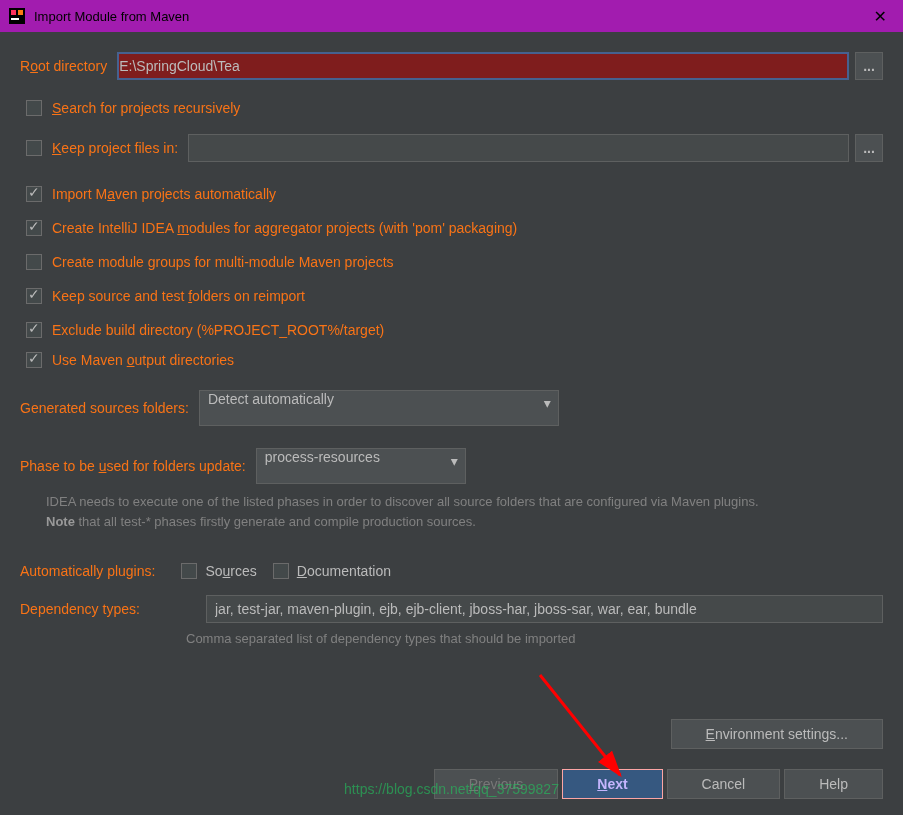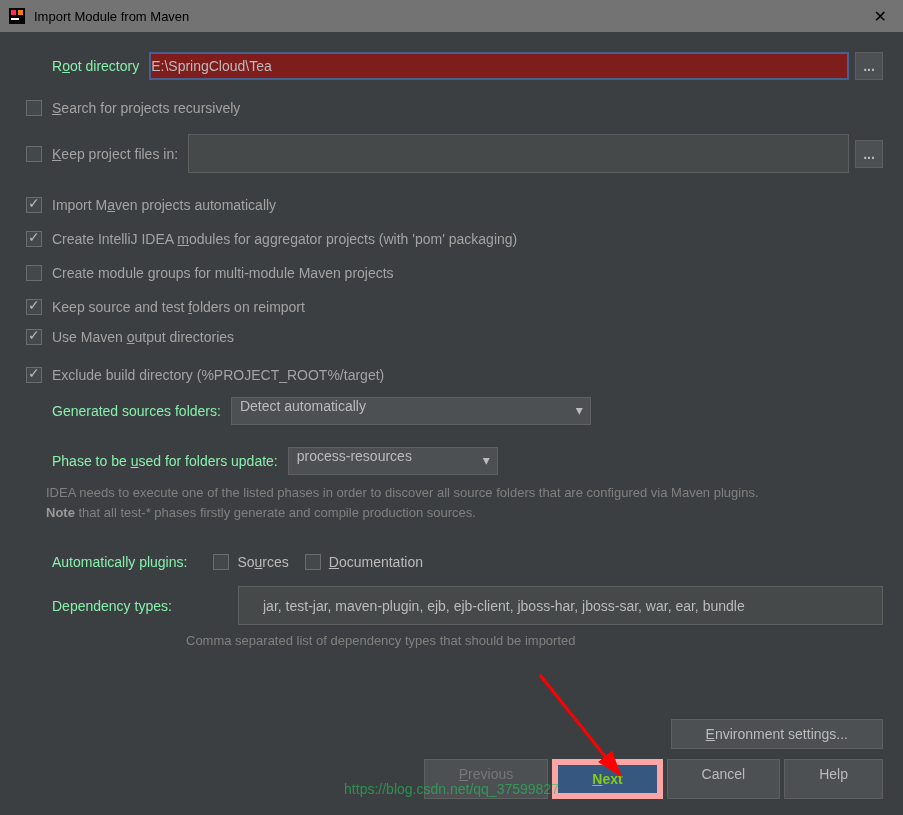--- a/index.html
+++ b/index.html
@@ -7,21 +7,21 @@
   background: #3c3f41;
   font-family: "Segoe UI", Arial, sans-serif;
   font-size: 14px;
   color: #bbbbbb;
   width: 903px;
   height: 815px;
   overflow: hidden;
   position: relative;
 }
 .titlebar {
-  background: #737373;
+  background: #a21caf;
   color: #000;
   height: 32px;
   display: flex;
   align-items: center;
   padding: 0 8px;
   font-size: 13px;
 }
 .titlebar .app-icon {
   width: 18px; height: 18px;
   margin-right: 8px;
@@ -35,32 +35,31 @@
 }
 .content {
   padding: 20px 20px 0 20px;
 }
 .row {
   display: flex;
   align-items: center;
   margin-bottom: 12px;
 }
 .label {
-  color: #86efac;
+  color: #f97316;
   margin-right: 10px;
-  margin-left: 32px;
 }
 .underline { text-decoration: underline; }
 input[type="text"] {
   flex: 1;
   background: #45494a;
   border: 1px solid #5e6060;
   color: #bbbbbb;
-  padding: 4px 24px;
-  height: 39px;
+  padding: 4px 8px;
+  height: 28px;
   font-size: 14px;
 }
 .root-input-wrap {
   flex: 1;
   height: 28px;
   background: #7f1d1d;
   border: 2px solid #466190;
   display: flex;
   align-items: center;
 }
@@ -89,31 +88,31 @@
   position: relative;
   flex-shrink: 0;
 }
 .cb.checked::after {
   content: "✓";
   position: absolute;
   top: -3px; left: 1px;
   color: #bbbbbb;
   font-size: 14px;
 }
-.cb-label { color: #a3a3a3; }
+.cb-label { color: #f97316; }
 .section-row {
   display: flex;
   align-items: center;
   margin-bottom: 14px;
 }
 select, .select {
   background: #4c5052;
   border: 1px solid #5e6060;
   color: #bbbbbb;
-  height: 28px;
+  height: 36px;
   padding: 0 24px 0 8px;
   font-size: 14px;
   appearance: none;
   position: relative;
 }
 .select-wrap {
   position: relative;
   display: inline-block;
 }
 .select-wrap::after {
@@ -164,22 +163,22 @@
   color: #bbbbbb;
   padding: 6px 34px;
   min-width: 84px;
   text-align: center;
   cursor: pointer;
   font-size: 14px;
 }
 .btn.disabled { color: #777; cursor: default; }
 .btn.primary {
   background: #365880;
-  border: 6px solid #fca5a5;
-  color: #84cc16;
+  border: 1px solid #fca5a5;
+  color: #c4b5fd;
   font-weight: bold;
 }
 .env-row {
   position: absolute;
   bottom: 66px;
   right: 20px;
 }
 .watermark {
   position: absolute;
   bottom: 18px;
@@ -248,28 +247,28 @@
   <div class="checkbox-row tight">
     <div class="cb"></div>
     <span class="cb-label">Create module <span class="underline">g</span>roups for multi-module Maven projects</span>
   </div>
 
   <div class="checkbox-row tight">
     <div class="cb checked"></div>
     <span class="cb-label">Keep source and test <span class="underline">f</span>olders on reimport</span>
   </div>
 
+  <div class="checkbox-row tight">
+    <div class="cb checked"></div>
+    <span class="cb-label">Exclude build directory (%PROJECT_ROOT%/target)</span>
+  </div>
+
   <div class="checkbox-row" style="margin-bottom:22px;">
     <div class="cb checked"></div>
     <span class="cb-label">Use Maven <span class="underline">o</span>utput directories</span>
-  </div>
-
-  <div class="checkbox-row tight">
-    <div class="cb checked"></div>
-    <span class="cb-label">Exclude build directory (%PROJECT_ROOT%/target)</span>
   </div>
 
   <div class="section-row">
     <span class="label">Generated sources folders:</span>
     <div class="select-wrap">
       <div class="select" style="width:360px;">Detect automatically</div>
     </div>
   </div>
 
   <div class="section-row" style="margin-top:22px;margin-bottom:8px;">

